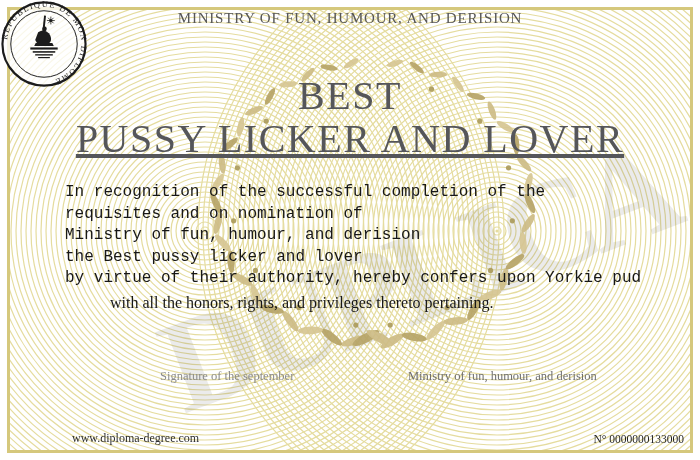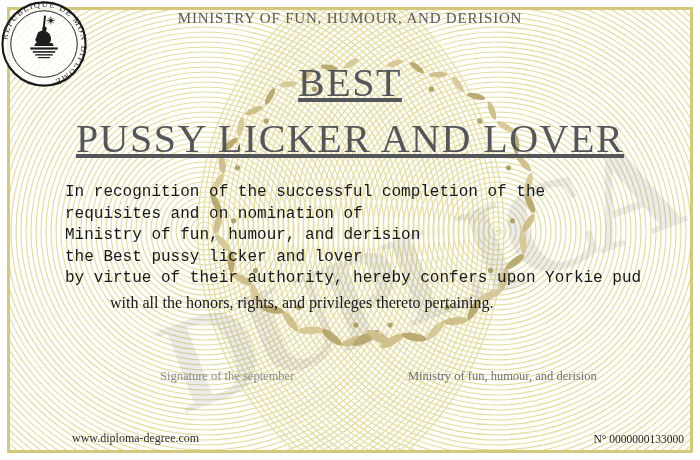--- a/index.html
+++ b/index.html
@@ -20,21 +20,21 @@
     white-space:nowrap;user-select:none;line-height:150px;height:150px;
   }
   .header{
     position:absolute;top:10px;left:0;width:100%;text-align:center;
     font-size:15px;letter-spacing:0.8px;color:#565656;
   }
   .title1,.title2{
     position:absolute;left:0;width:100%;text-align:center;
     color:#55565a;letter-spacing:1.5px;font-size:40px;line-height:1.0;
   }
-  .title1{top:63px;text-decoration:underline;}
+  .title1{top:76px;}
   .title2{top:119px;text-decoration:underline;}
   .bodytext{
     position:absolute;left:65px;top:182px;width:580px;
     font-size:16px;line-height:21.5px;color:#171717;font-family:Liberation Mono, monospace;
   }
   .honors{
     position:absolute;left:110px;top:294px;width:560px;
     font-size:16px;color:#171717;
   }
   .sig-left{

